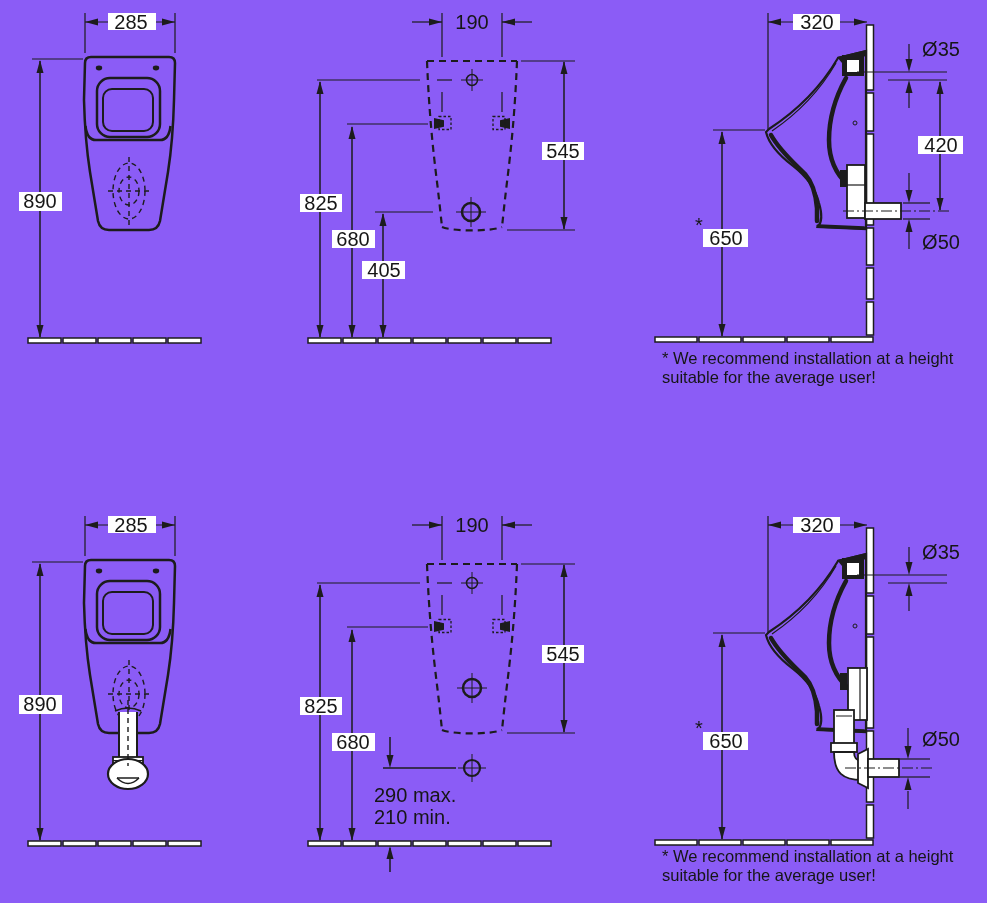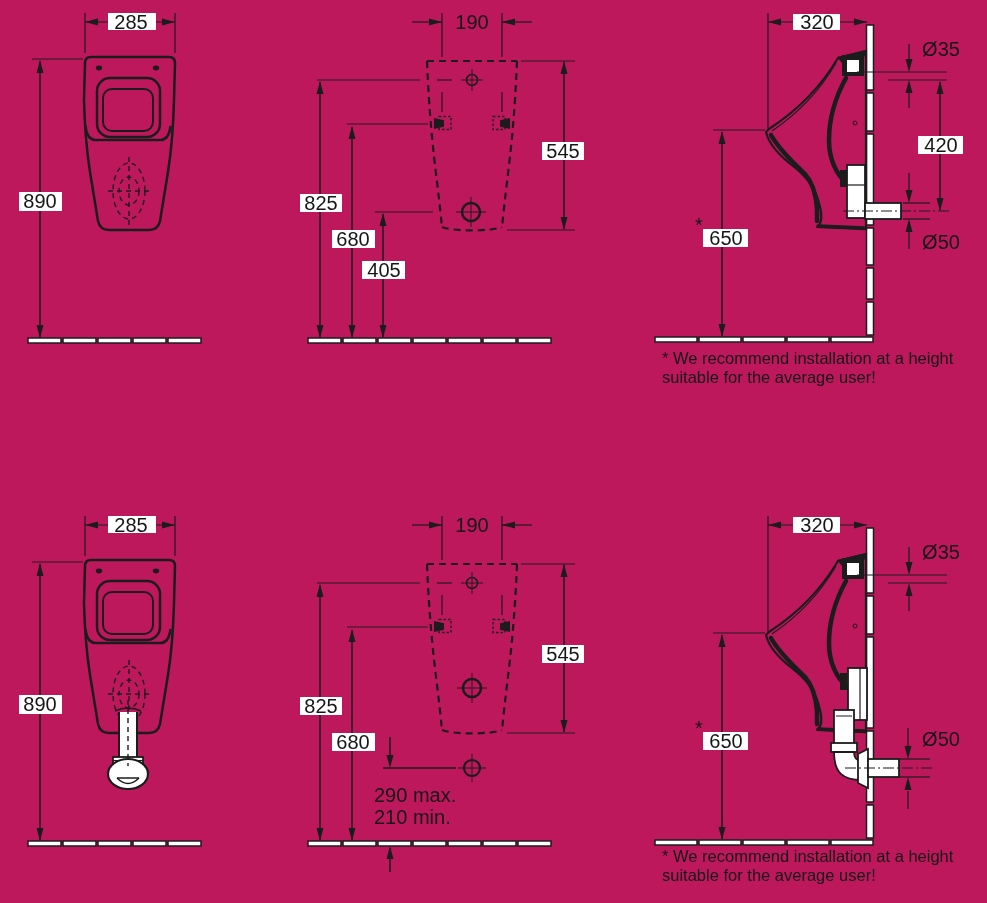--- a/index.html
+++ b/index.html
@@ -1,16 +1,16 @@
 <!DOCTYPE html>
 <html><head>
 <meta charset="utf-8">
 <style>
   html,body{margin:0;padding:0;background:#fff;}
-  .canvas{position:relative;width:987px;height:903px;background:#be185d;overflow:hidden;}
+  .canvas{position:relative;width:987px;height:903px;background:#8b5cf6;overflow:hidden;}
   svg{position:absolute;left:0;top:0;}
   svg text{font-family:"Liberation Sans","DejaVu Sans",sans-serif;font-size:20px;fill:#161616;}
   svg text.note{font-size:16.5px;}
   .mid{text-anchor:middle;}
   .ln{stroke:#1c1c1c;fill:none;stroke-width:1.5;}
   .ln1{stroke:#1c1c1c;fill:none;stroke-width:1;}
   .ln12{stroke:#1c1c1c;fill:none;stroke-width:1.2;}
   .ln2{stroke:#1c1c1c;fill:none;stroke-width:2;}
   .ln22{stroke:#1c1c1c;fill:none;stroke-width:2.2;}
   .ln25{stroke:#1c1c1c;fill:none;stroke-width:2.5;}

